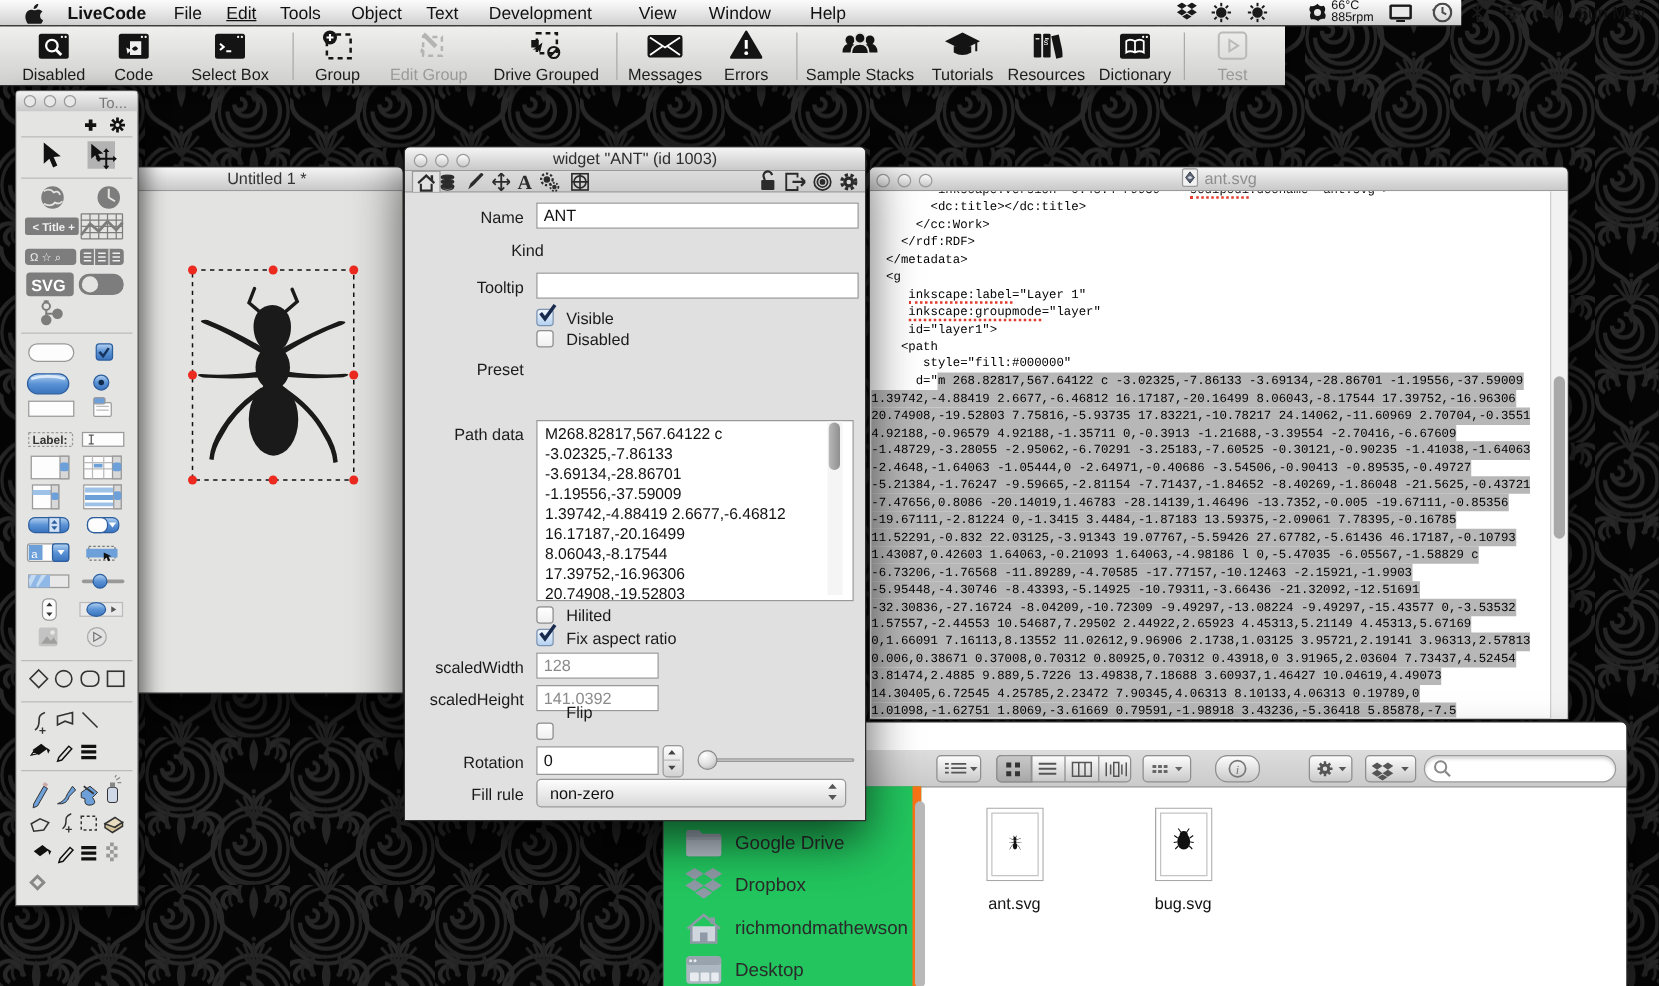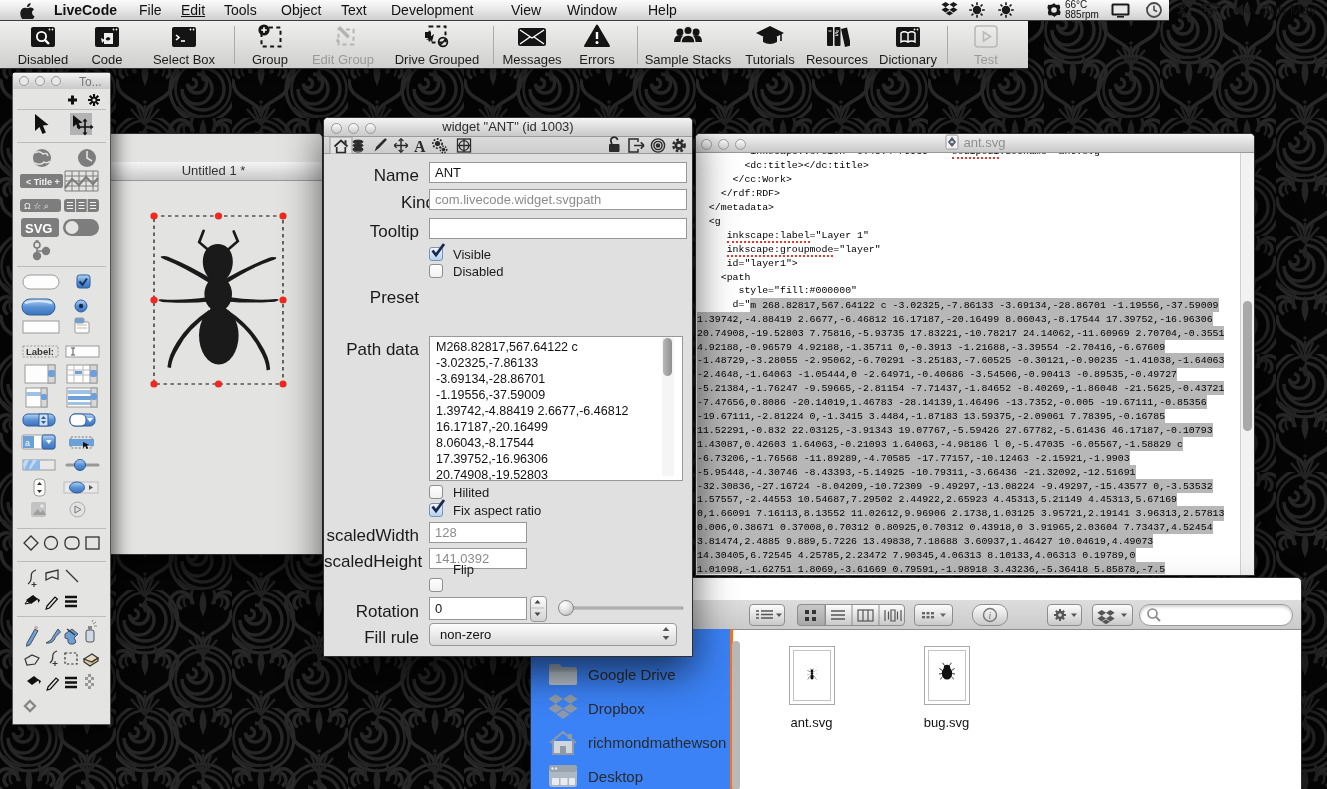--- a/index.html
+++ b/index.html
@@ -17,37 +17,37 @@
 .tb.dis{color:#9a9a9a;}
 .tbsep{position:absolute;top:5px;width:1px;height:38px;background:#aaa;}
 
 .win{position:absolute;border:1px solid #2f2f2f;border-radius:5px 5px 0 0;box-shadow:0 15px 40px rgba(0,0,0,.65);}
 .tbar{position:absolute;left:0;top:0;right:0;height:18px;background:linear-gradient(#f5f5f5,#dcdcdc 55%,#c9c9c9);border-bottom:1px solid #9a9a9a;border-radius:4px 4px 0 0;text-align:center;font-size:13px;color:#3a3a3a;line-height:18px;}
 .tl{position:absolute;top:4.5px;width:9px;height:9px;border-radius:50%;border:1px solid #9a9a9a;background:linear-gradient(#fdfdfd,#cacaca);}
 
 #palette{left:12px;top:72px;width:97px;height:651px;background:#e4e4e2;border:1px solid #555;border-radius:4px 4px 0 0;box-shadow:4px 6px 18px rgba(0,0,0,.6);}
 
 #inspector{left:323px;top:117px;width:368px;height:538px;background:#e0e0e0;}
-#inspector .lab{position:absolute;font-size:17px;color:#1a1a1a;text-align:right;width:95px;}
+#inspector .lab{position:absolute;font-size:13px;color:#1a1a1a;text-align:right;width:95px;}
 .field{position:absolute;background:#fff;border:1px solid #989898;font-size:13px;color:#111;padding:0 5px;line-height:19px;}
 .field.grey{color:#8b8b8b;}
 .cb{position:absolute;width:12px;height:12px;background:linear-gradient(#fff,#f0f0f0);border:1px solid #8f8f8f;border-radius:3px;}
 .cb.on{background:linear-gradient(#f3f8fe,#cfe2f6 55%,#b5d2ef);border-color:#7a93b5;}
 .cblab{position:absolute;font-size:13px;color:#1a1a1a;}
 
 #editor{left:695px;top:133px;width:558px;height:441px;background:#fff;}
 #edtext{position:absolute;left:1px;top:19px;width:545px;height:421px;overflow:hidden;font-family:"Liberation Mono",monospace;font-size:9.9px;line-height:13.9px;color:#000;white-space:pre;}
 #edtext .sel{background:#b7b7b7;padding:1.6px 0;}
 #edtext .rsp{border-bottom:2px dotted #e23b2e;}
 #edscroll{position:absolute;right:0;top:19px;width:13px;bottom:0;background:#f2f2f2;border-left:1px solid #cfcfcf;}
 
 #finder{left:530px;top:577px;width:770px;height:212px;background:#fff;border-radius:5px 5px 0 0;box-shadow:0 25px 40px rgba(0,0,0,.55) !important;}
 #finder .tbar{height:22px;line-height:22px;border-bottom:none;background:linear-gradient(#f6f6f6,#dddddd 70%,#d0d0d0);}
 #ftoolbar{position:absolute;left:0;top:22px;right:0;height:29px;background:linear-gradient(#dddddd,#cbcbcb);border-bottom:1px solid #8f8f8f;border-radius:0;}
-#fsidebar{position:absolute;left:0;top:51px;width:199px;bottom:0;background:#3b82f6;border-right:3px solid #f97316;}
+#fsidebar{position:absolute;left:0;top:51px;width:199px;bottom:0;background:#22c55e;border-right:7px solid #f97316;}
 .sbitem{position:absolute;left:18px;font-size:15px;color:#2a2a2a;}
 .fbtn{position:absolute;top:26px;height:20px;background:linear-gradient(#fdfdfd,#c9c9c9);border:1px solid #8e8e8e;border-radius:4px;}
 
 #stackwin{left:104px;top:133px;width:217px;height:420px;background:#e3e3e1;}
 </style>
 </head>
 <body>
 <svg id="wall" class="abs" width="1327" height="789">
 <defs>
 <g id="swc">
@@ -236,21 +236,21 @@
       <path d="M0 4.5 H3.5 L8 0.5 V13.5 L3.5 9.5 H0 Z" fill="#1a1a1a"></path>
       <g stroke="#1a1a1a" stroke-width="1.4" fill="none">
         <path d="M10.5 4.5 A 3.5 3.5 0 0 1 10.5 9.5"></path>
         <path d="M12.5 2.5 A 6 6 0 0 1 12.5 11.5"></path>
       </g>
     </svg>
 <span class="mi" style="left:1261px;">Sun May</span>
 </div>
 
 <div id="stackwin" class="win">
-<div class="tbar" style="color:#333;margin-top:28px;">Untitled 1 *</div>
+<div class="tbar" style="color:#333;">Untitled 1 *</div>
 <svg style="position:absolute;left:44px;top:77px" width="140" height="178" viewBox="-5 -5 140 178">
 <rect x="0" y="0" width="129" height="168" fill="none" stroke="#111" stroke-width="1.2" stroke-dasharray="3.5 3.5"></rect>
 <g>
 <g stroke="#1a1a1a" stroke-width="2.7" fill="none" stroke-linecap="round">
 <path d="M58.5 37.5 L45.2 26.2 L49.6 14.8"></path>
 <path d="M70.7 36.5 L83.8 25.2 L79.7 15.4"></path>
 </g>
 <path d="M63.8 28 C54 28.3 48.8 36 48.8 45.5 C48.8 53.5 52.6 60.5 56.5 63.2 L71.5 63.2 C75.4 60.5 78.8 53.5 78.8 45.5 C78.8 36 73.6 28.3 63.8 28 Z" fill="#1a1a1a"></path>
 <ellipse cx="64.2" cy="78" rx="13.8" ry="17.5" fill="#1a1a1a"></ellipse>
 <path d="M57 90 L71.5 90 L73.5 101 L55 101 Z" fill="#1a1a1a"></path>
@@ -718,21 +718,20 @@
 <g transform="translate(355,9.5)">
           <circle r="4.4" stroke="none"></circle>
           <circle r="5.6" fill="none" stroke-width="2.6" stroke-dasharray="2.6 2.0"></circle>
           <circle r="1.8" fill="#d8d8d8" stroke="none"></circle>
         </g>
 </g>
 </svg>
 <div class="lab" style="left:0px;top:48px;">Name</div>
     <div class="field" style="left:105px;top:44px;width:246px;">ANT</div>
 <div class="lab" style="left:0px;top:75px;padding-left:16px;">Kind</div>
-    <div class="field grey" style="left:105px;top:71px;width:246px;">com.livecode.widget.svgpath</div>
 <div class="lab" style="left:0px;top:104px;">Tooltip</div>
     <div class="field" style="left:105px;top:100px;width:246px;">&nbsp;</div>
 <div class="cb on" style="left:105px;top:129px;"></div>
     <svg class="abs" style="left:105px;top:124px" width="18" height="18">
       <path d="M3.5 8.5 l3.5 4.5 8 -11" stroke="#182a4d" stroke-width="2.8" fill="none"></path>
     </svg>
     <div class="cblab" style="left:129px;top:129px;">Visible</div>
 <div class="cb" style="left:105px;top:146px;"></div>
     <div class="cblab" style="left:129px;top:146px;">Disabled</div>
 <div class="lab" style="left:0px;top:170px;">Preset</div>

